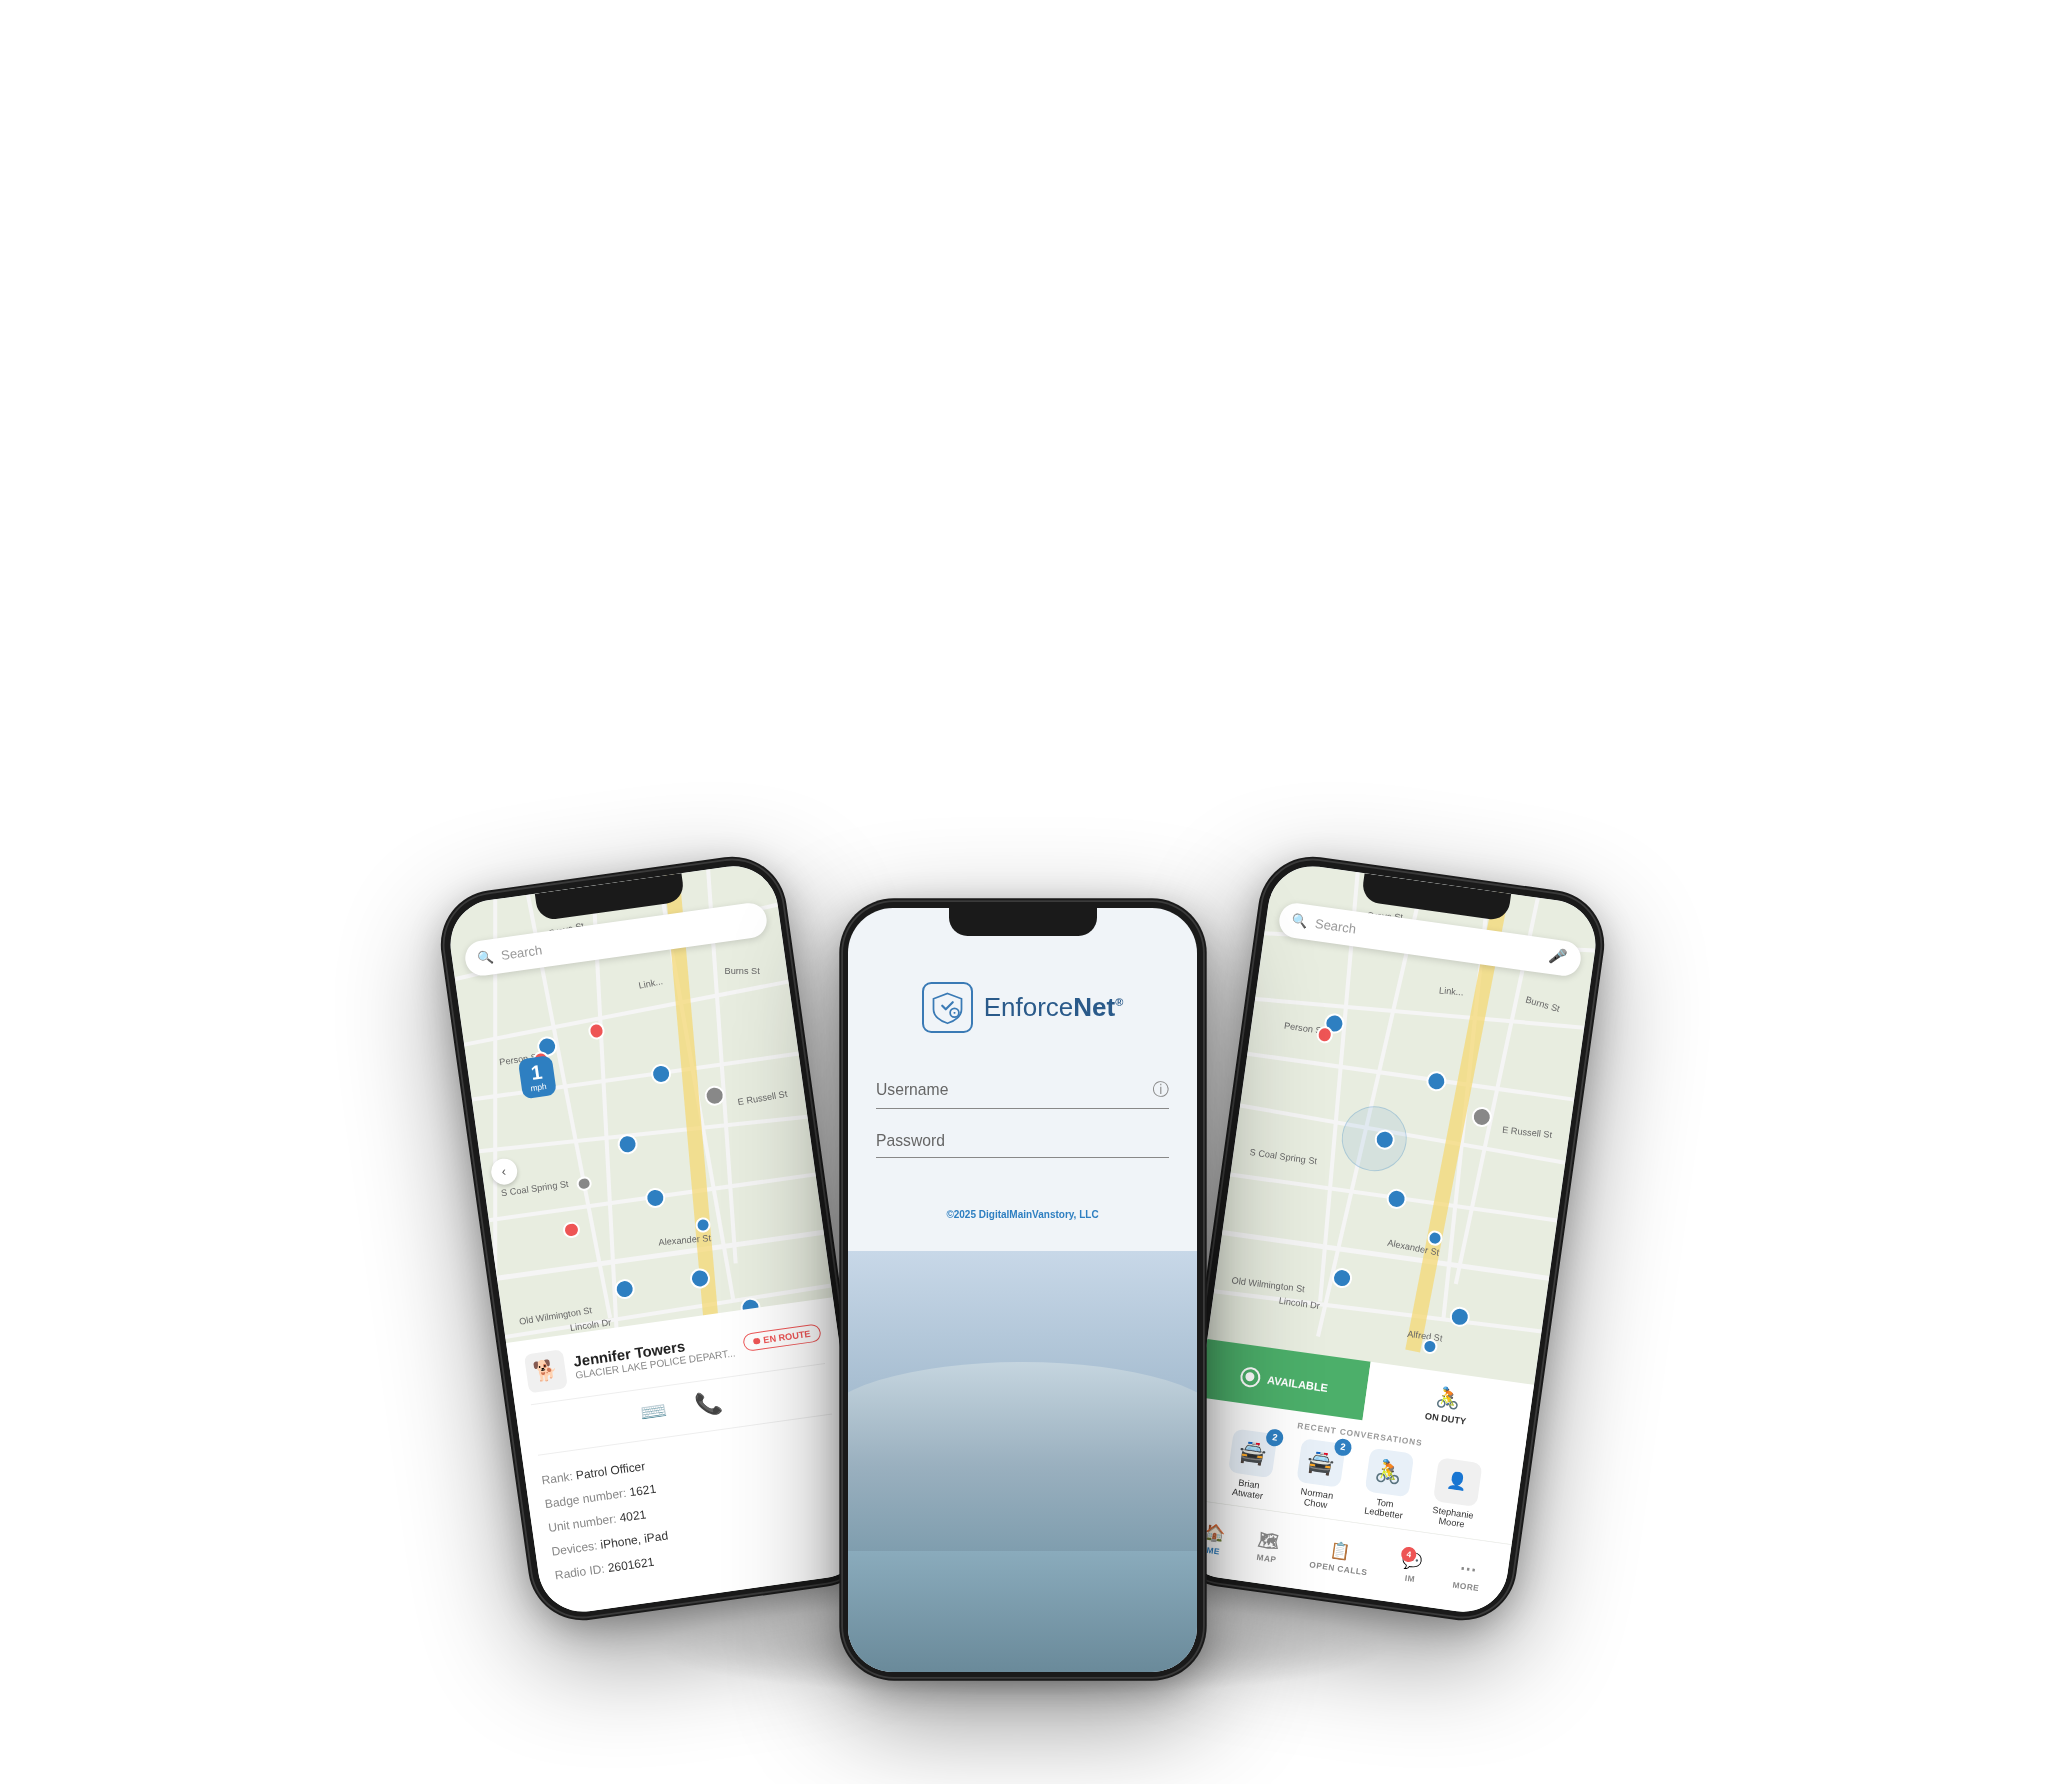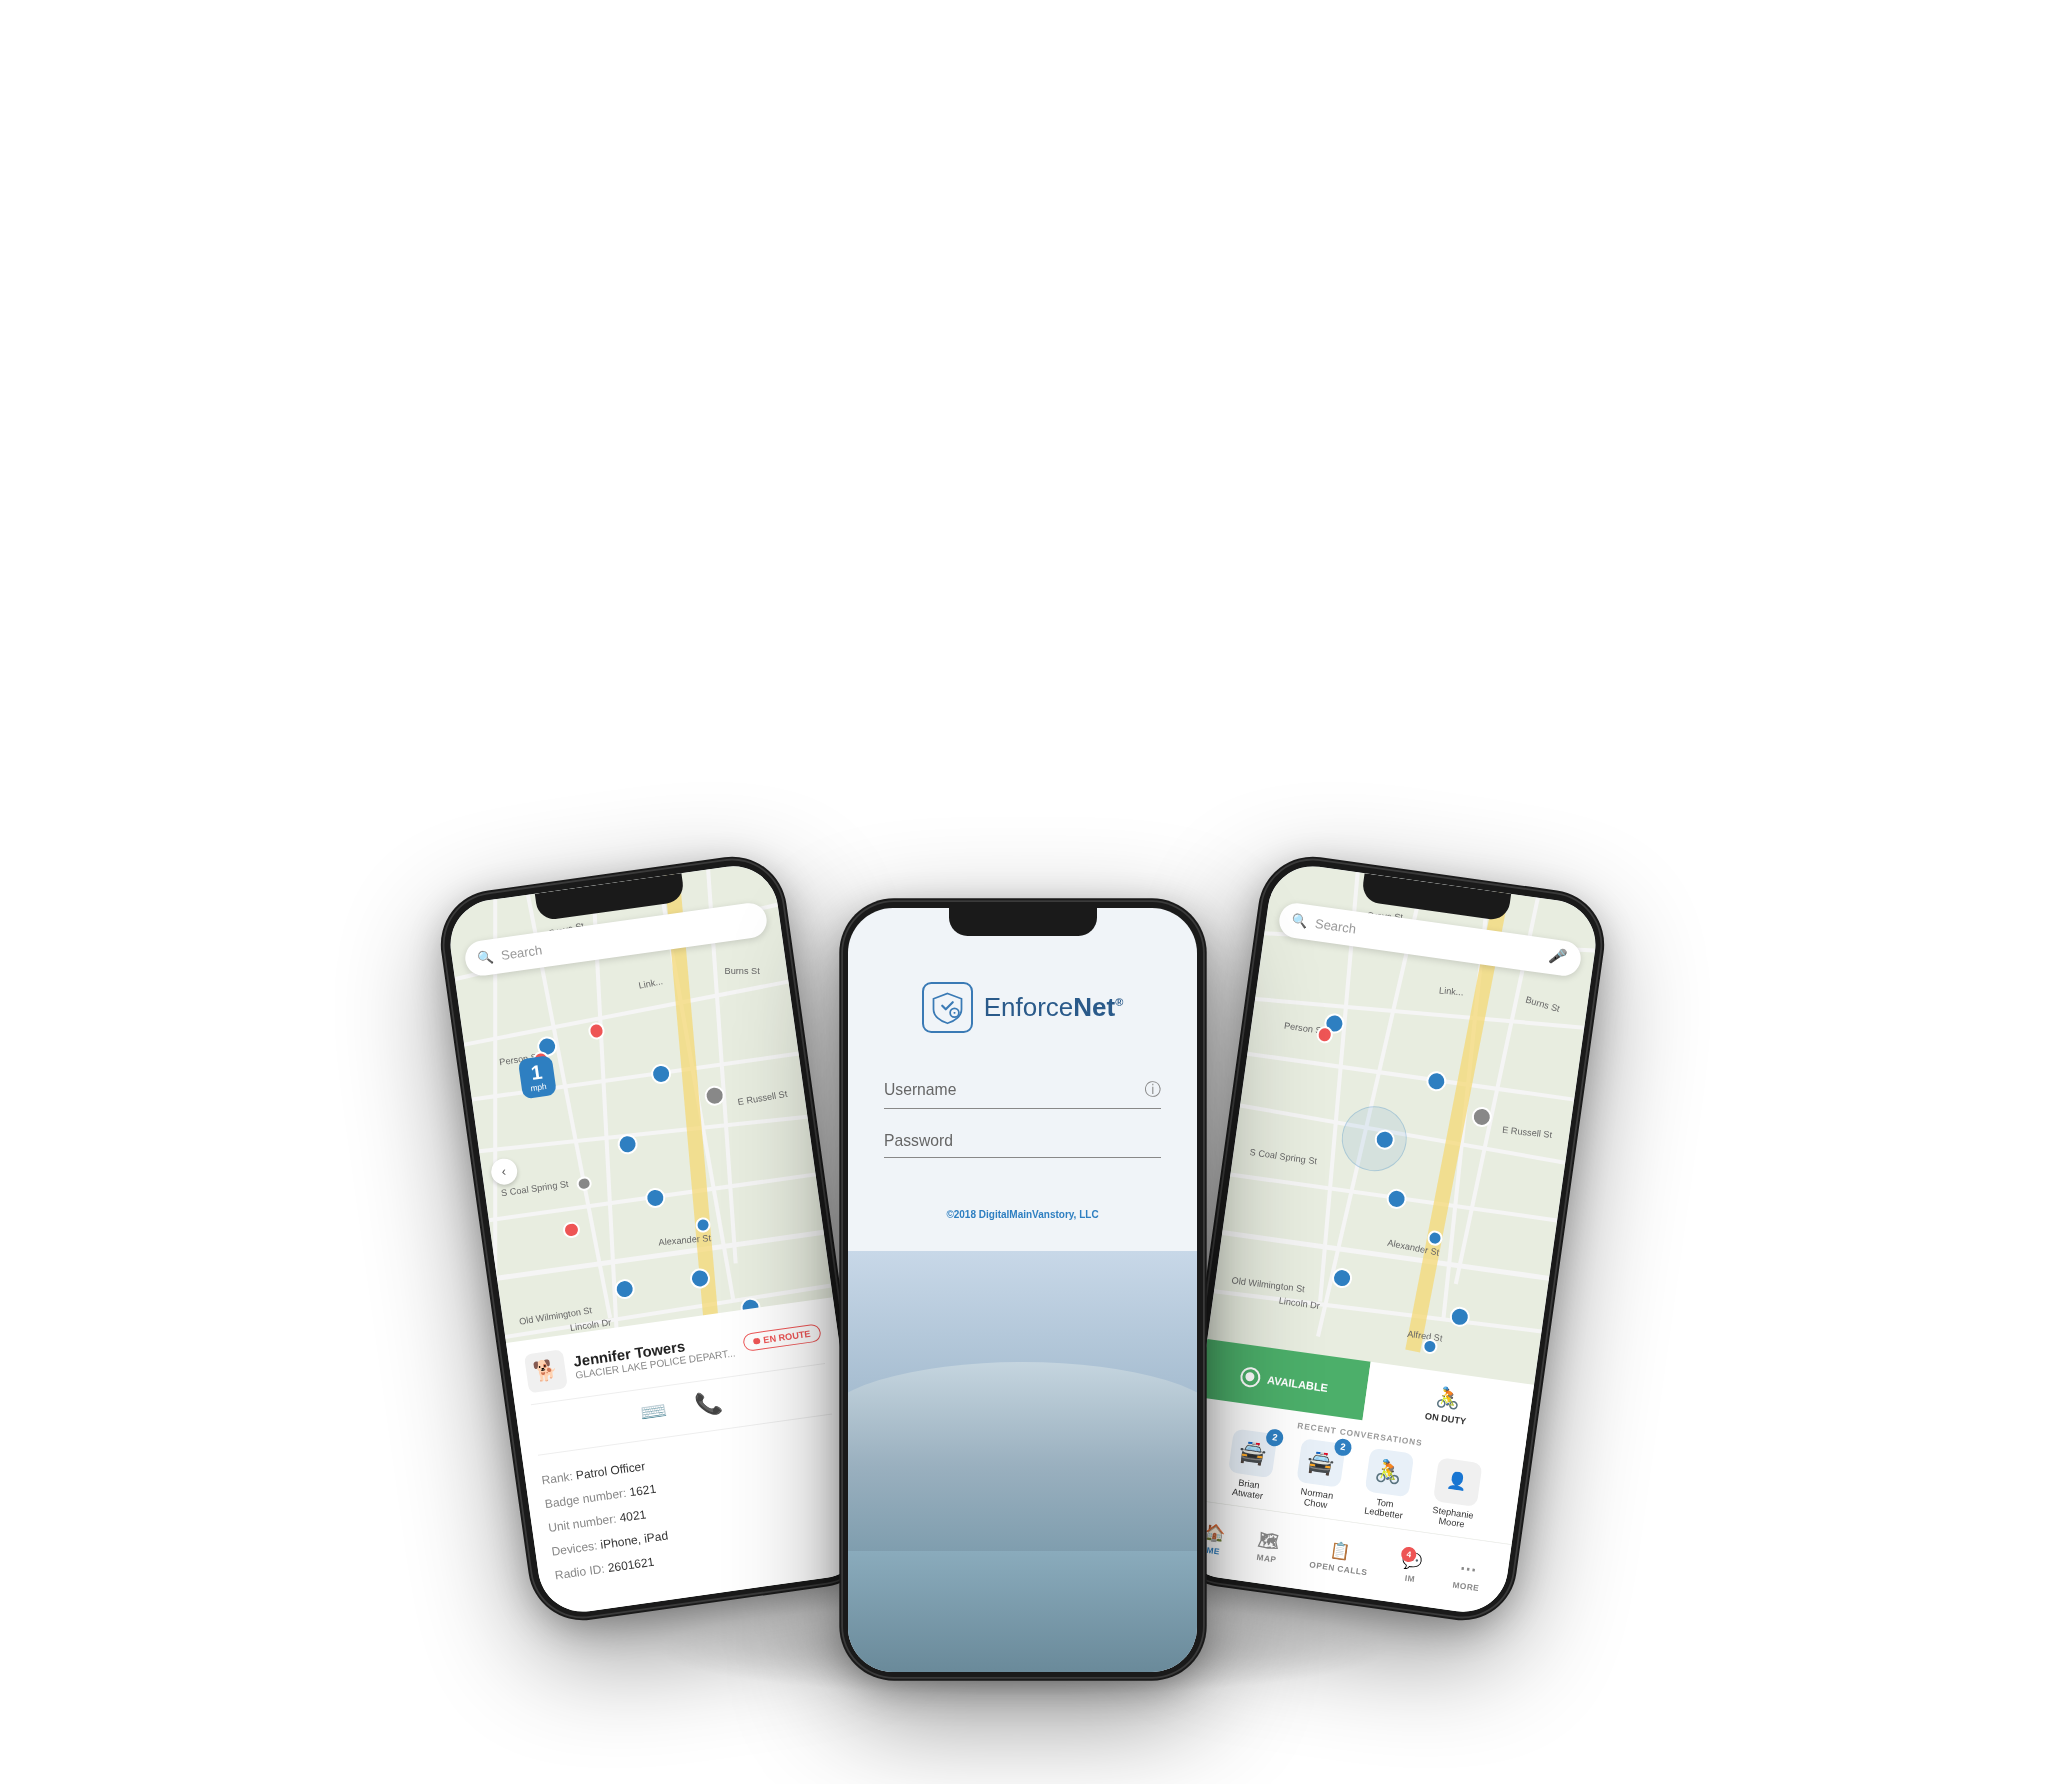--- a/index.html
+++ b/index.html
@@ -70,21 +70,21 @@
     .phone-center .phone-inner {
       background: #f0f4f8;
     }
 
     .login-screen {
       width: 100%;
       height: 100%;
       display: flex;
       flex-direction: column;
       align-items: center;
-      padding: 74px 36px 28px;
+      padding: 74px 28px 28px;
       position: relative;
     }
 
     .login-bg {
       position: absolute;
       bottom: 0; left: 0; right: 0;
       height: 55%;
       background: linear-gradient(to bottom, #c8d8e8 0%, #a0b8cc 40%, #8aaabb 100%);
       z-index: 0;
     }
@@ -755,21 +755,21 @@
             <input type="text" placeholder="Username" style="">
             <span class="field-icon">ⓘ</span>
           </div>
 
           <div class="login-field">
             <input type="password" placeholder="Password" style="">
           </div>
 
 
           <div class="login-copyright">
-            <span>©2018 Digital</span><span style="color:#2e7fc1;font-weight:600;">Main</span><span>Vanstory, LLC</span>
+            <span>©2025 Digital</span><span style="color:#2e7fc1;font-weight:600;">Main</span><span>Vanstory, LLC</span>
           </div>
         </div>
       </div>
     </div>
   </div>
 
   <div class="phone phone-right">
     <div class="phone-inner">
       <div class="notch"></div>
 

